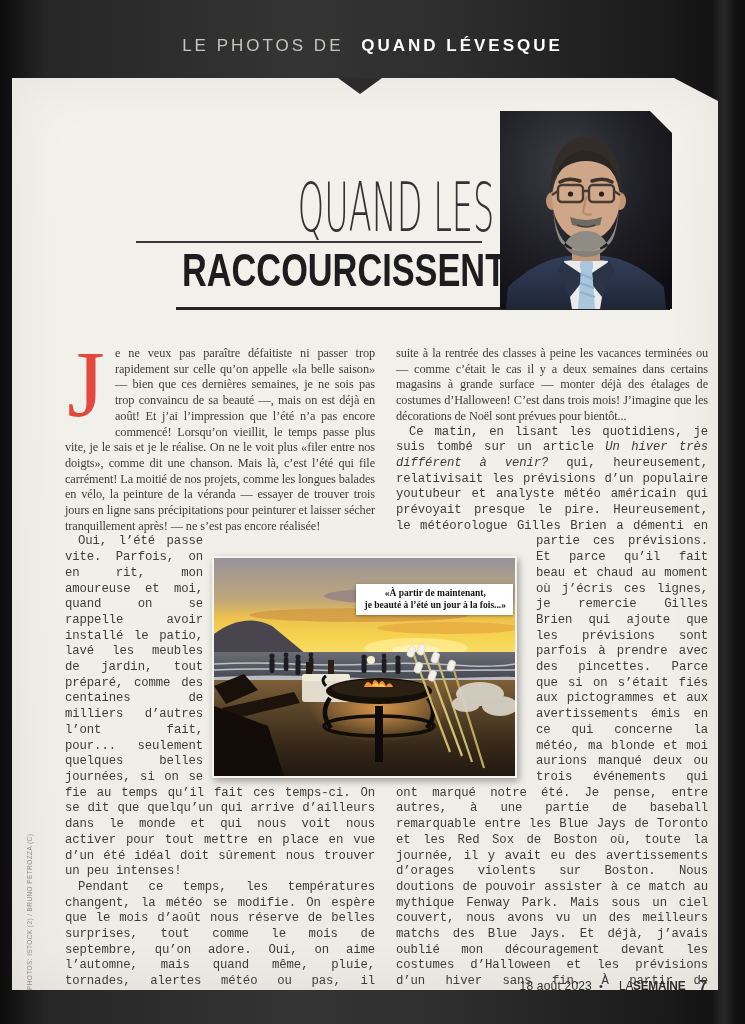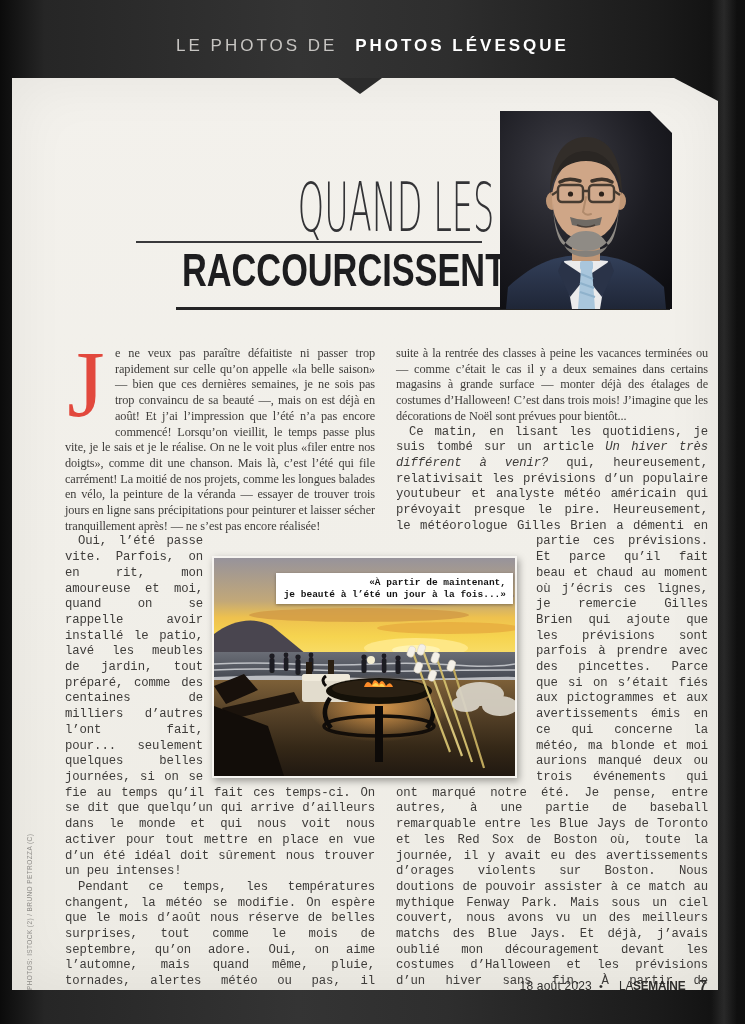--- a/index.html
+++ b/index.html
@@ -47,22 +47,22 @@
   .cut{display:block;}
   .cut-left{float:right;width:172px;height:436px;shape-outside:inset(190px 0 0 0);}
   .cut-right{float:left;width:140px;height:436px;shape-outside:inset(190px 0 0 0);}
   .dropcap{float:left;font-family:"Liberation Serif",serif;font-weight:400;color:#e2483d;
     font-size:96px;line-height:74px;height:82px;width:42px;margin:2px 8px 0 0;text-align:center;}
   em{font-style:italic;}
   
   .beach-photo{position:absolute;left:200px;top:478px;width:305px;height:222px;box-sizing:border-box;
     border:2px solid #f6f4f0;box-shadow:2px 3px 7px rgba(0,0,0,.35);}
   .beach-photo svg{display:block;}
-  .photo-caption{position:absolute;right:205px;top:495px;background:#ffffff;
-    padding:4px 7px 4px 8px;text-align:right;font-family:Liberation Mono, monospace;
+  .photo-caption{position:absolute;right:205px;top:506px;background:#ffffff;
+    padding:4px 7px 4px 8px;text-align:center;font-family:Liberation Serif, serif;
     font-weight:700;font-size:9.5px;line-height:11.5px;color:#141414;
     box-shadow:0 1px 3px rgba(0,0,0,.35);white-space:nowrap;}
   
   .footer{position:absolute;top:898px;right:11px;display:flex;align-items:baseline;
     font-family:"Liberation Sans",sans-serif;color:#2e2d2b;}
   .footer-date{font-size:12px;letter-spacing:.2px;}
   .footer-dot{font-size:11px;margin:0 7px;}
   .mag{display:inline-block;transform:scaleX(.88);transform-origin:right;white-space:nowrap;}
   .mag-la{font-weight:400;font-size:13.5px;letter-spacing:-.3px;}
   .mag-sem{font-weight:700;font-size:13.5px;letter-spacing:-.3px;}
@@ -73,21 +73,21 @@
     font-family:"Liberation Sans",sans-serif;white-space:nowrap;}
 </style>
 </head>
 <body>
 
 <div class="canvas">
   <div class="bg-streak"></div>
 
   <div class="banner">
     <span class="banner-prefix">LE PHOTOS DE</span>
-    <span class="banner-name">PHOTOS LÉVESQUE</span>
+    <span class="banner-name">QUAND LÉVESQUE</span>
   </div>
 
   <div class="page">
     <div class="notch"></div>
 
     <div class="title-block">
       <div><span class="title-line1">QUAND LES SAISONS</span></div>
       <div class="title-rule1"></div>
       <div><span class="title-line2">RACCOURCISSENT!</span></div>
     </div>

